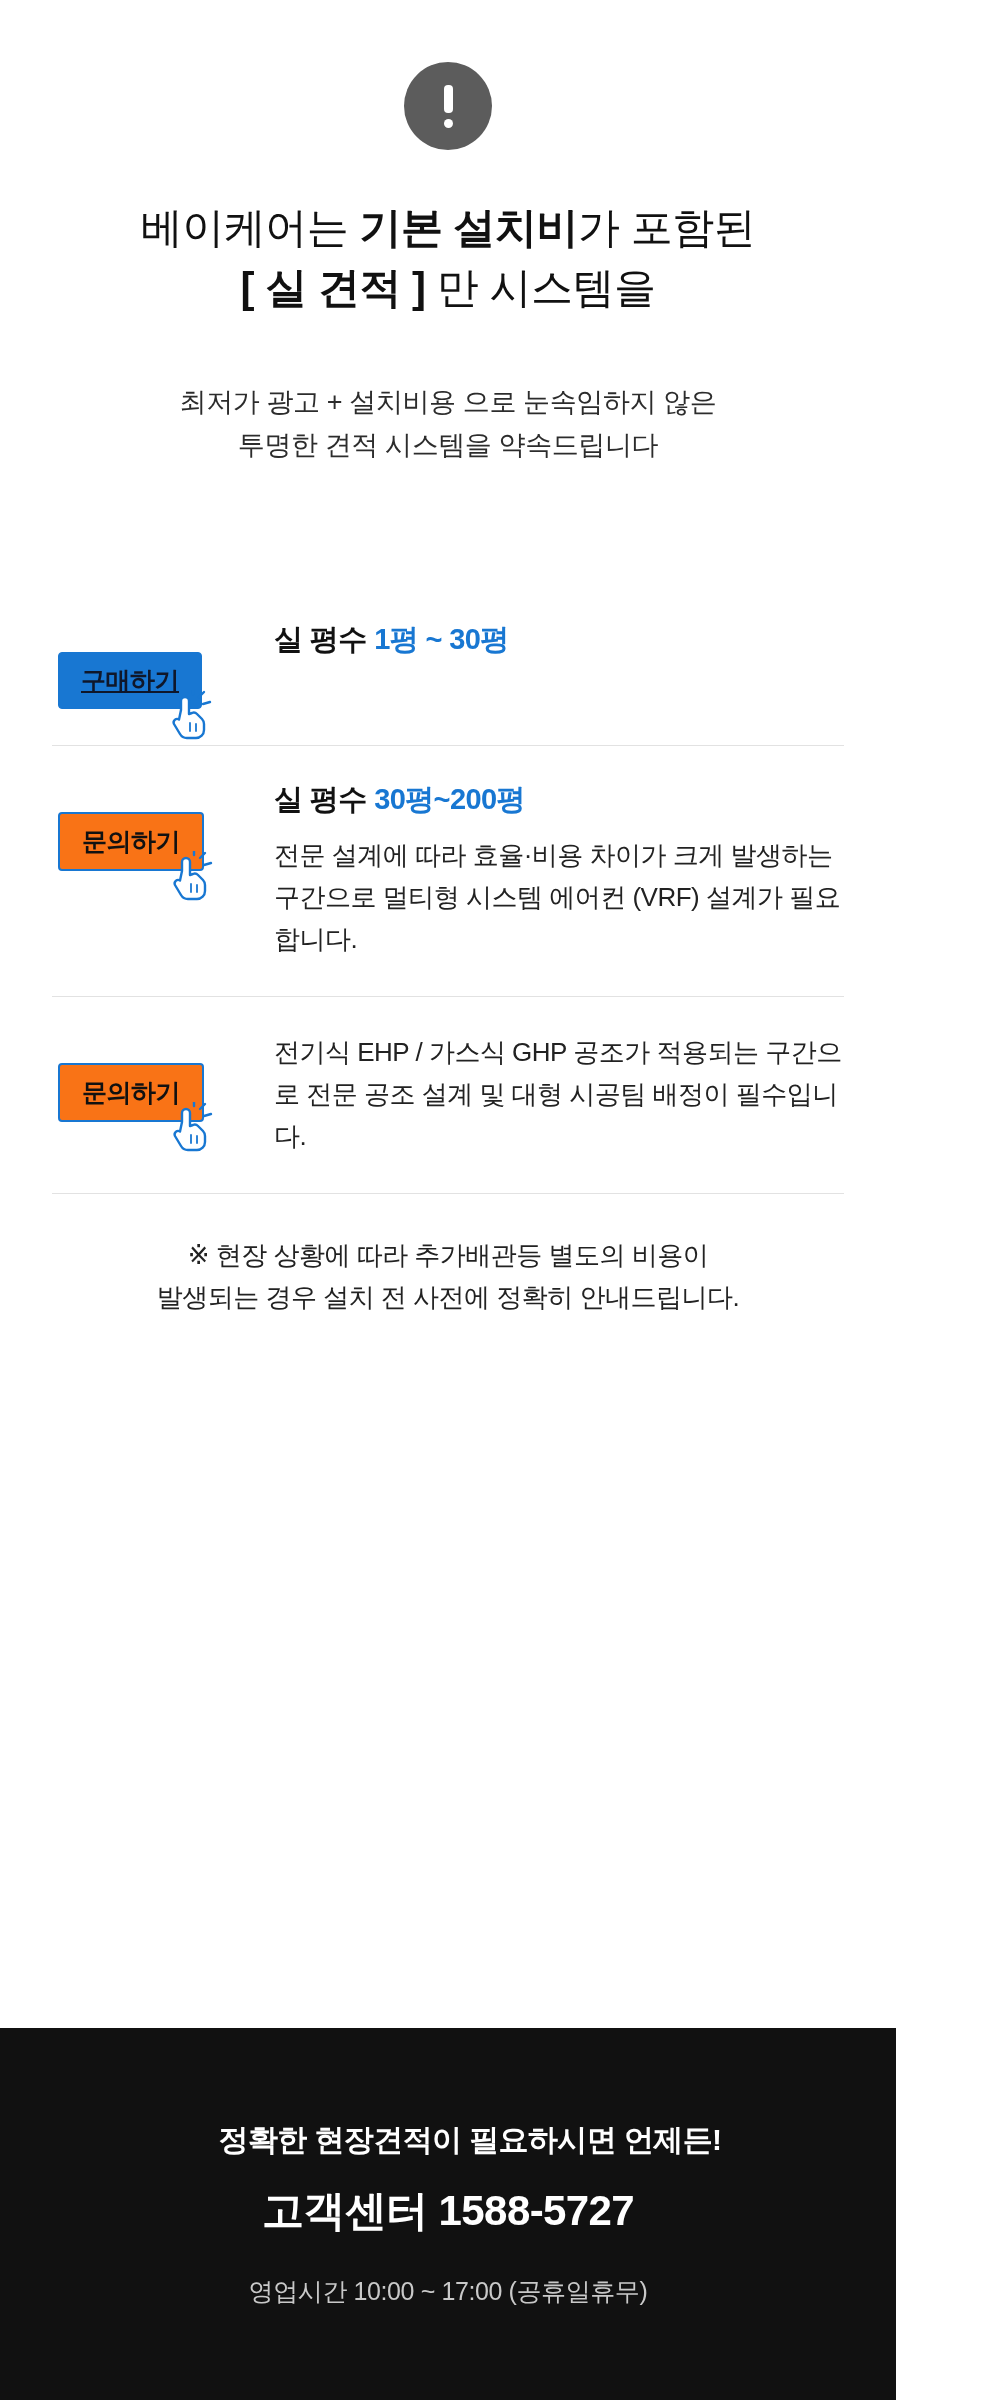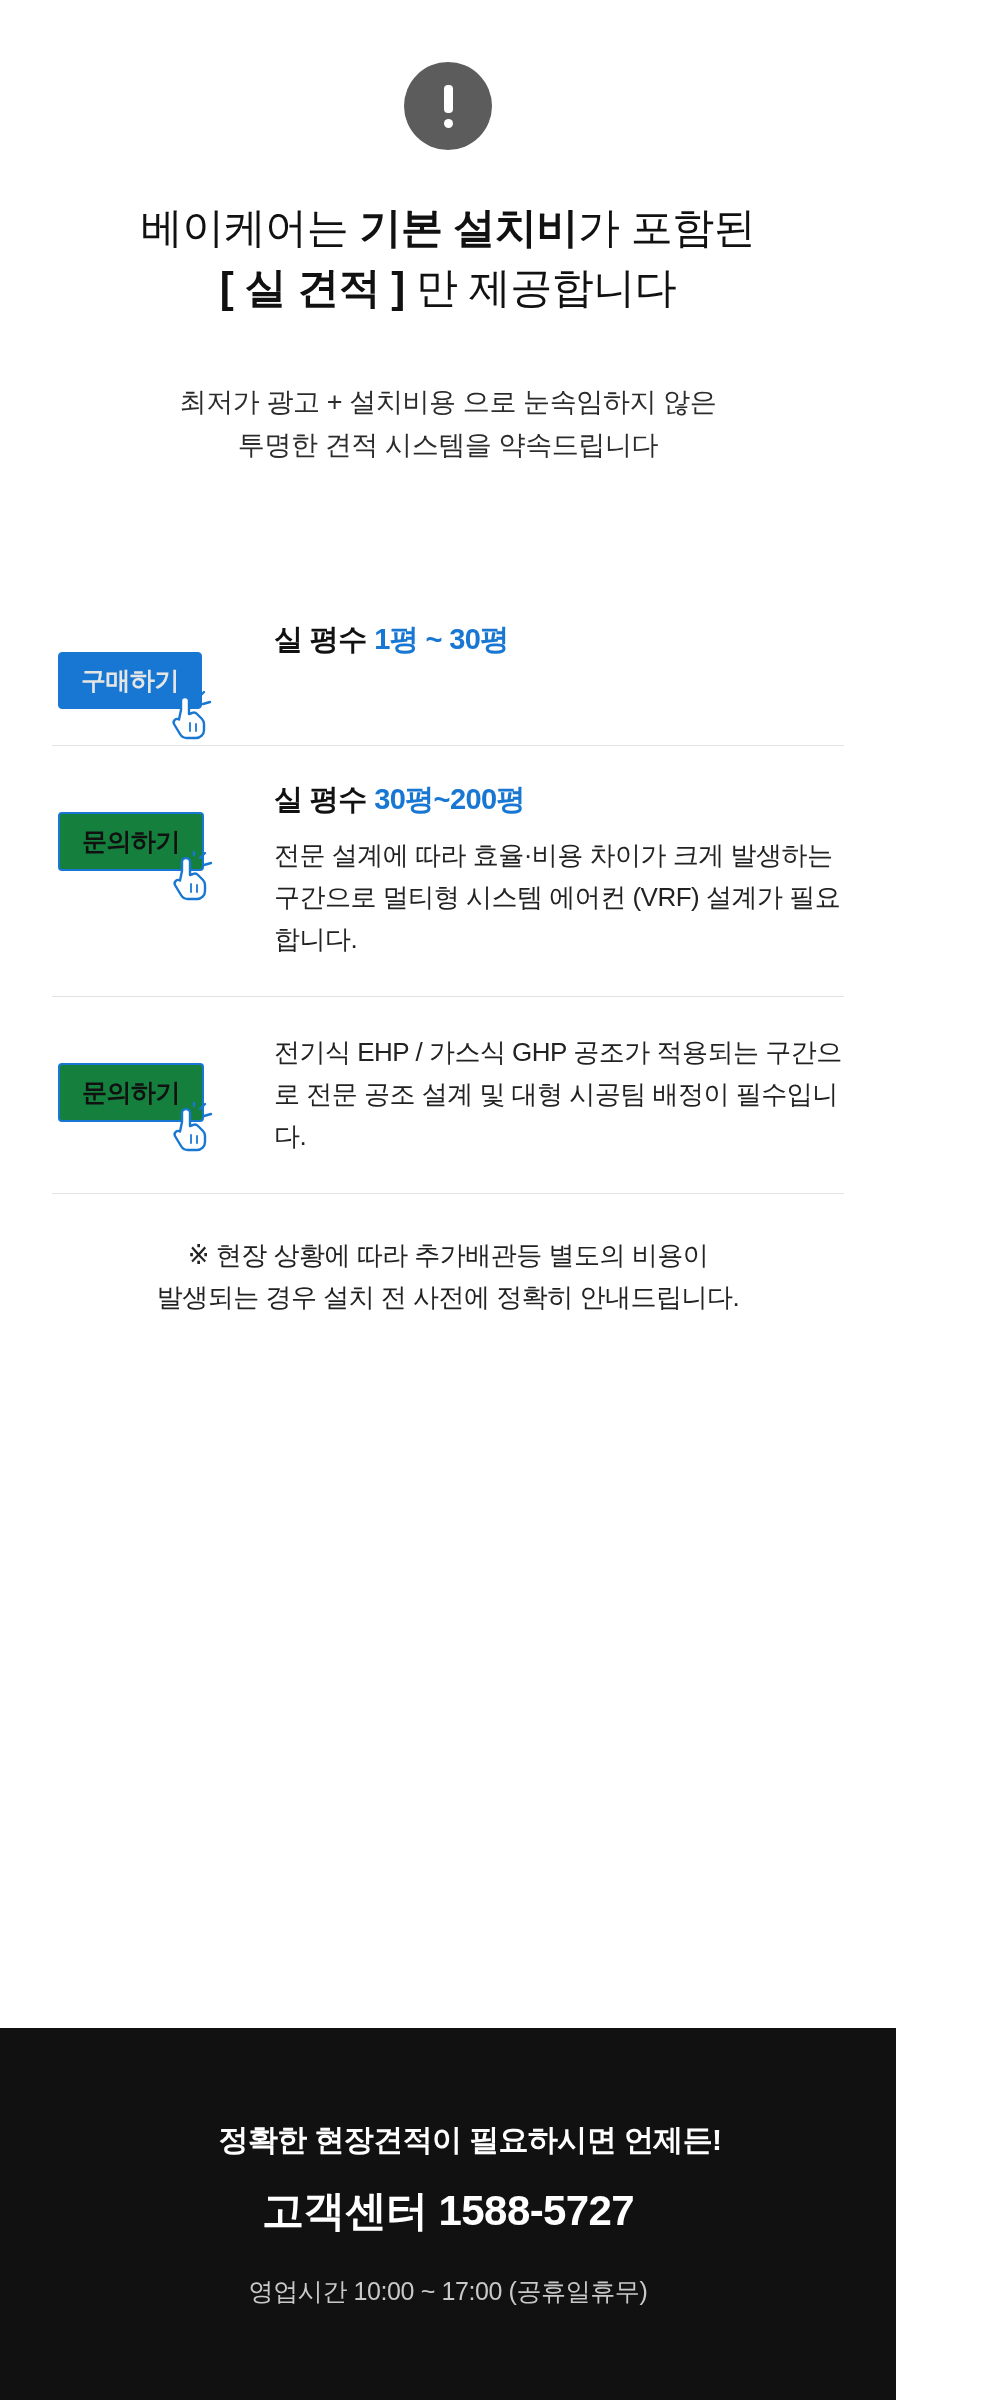--- a/index.html
+++ b/index.html
@@ -103,25 +103,26 @@
     display: inline-block;
     padding: 11px 22px;
     font-size: 25px;
     font-weight: 700;
     letter-spacing: -0.5px;
     border-radius: 4px;
     white-space: nowrap;
   }
   .cta.filled {
     background: #1877d2;
-    color: #e5e5e5;
+    color: #0f172a;
     border: 1px solid #1877d2;
+    text-decoration: underline;
   }
   .cta.outline {
-    background: #15803d;
+    background: #f97316;
     color: #111111;
     border: 2px solid #1877d2;
   }
   
   .hand {
     position: absolute;
     right: -14px;
     bottom: -34px;
     width: 46px;
     height: 52px;
@@ -200,21 +201,21 @@
           <span class="bang bang-dot"></span>
         </div>
       </div>
     </div>
 
     <h1 class="headline">
       <span class="l1">
         <span>베이케어는 </span><b>기본 설치비</b><span>가 포함된</span>
       </span>
       <span class="l2">
-        <b>[ 실 견적 ]</b><span> 만 제공합니다</span>
+        <b>[ 실 견적 ]</b><span> 만 시스템을</span>
       </span>
     </h1>
 
     <p class="subhead">
       <span>최저가 광고 + 설치비용 으로 눈속임하지 않은</span>
       <span>투명한 견적 시스템을 약속드립니다</span>
     </p>
   </div>
 
   <div class="rows">

